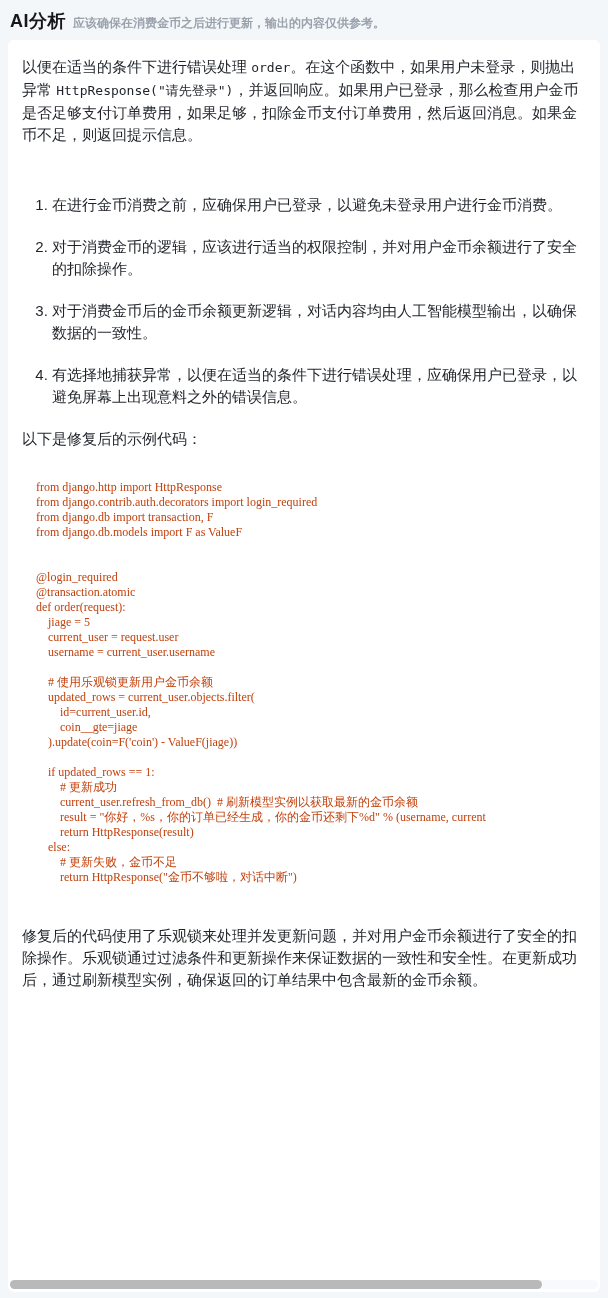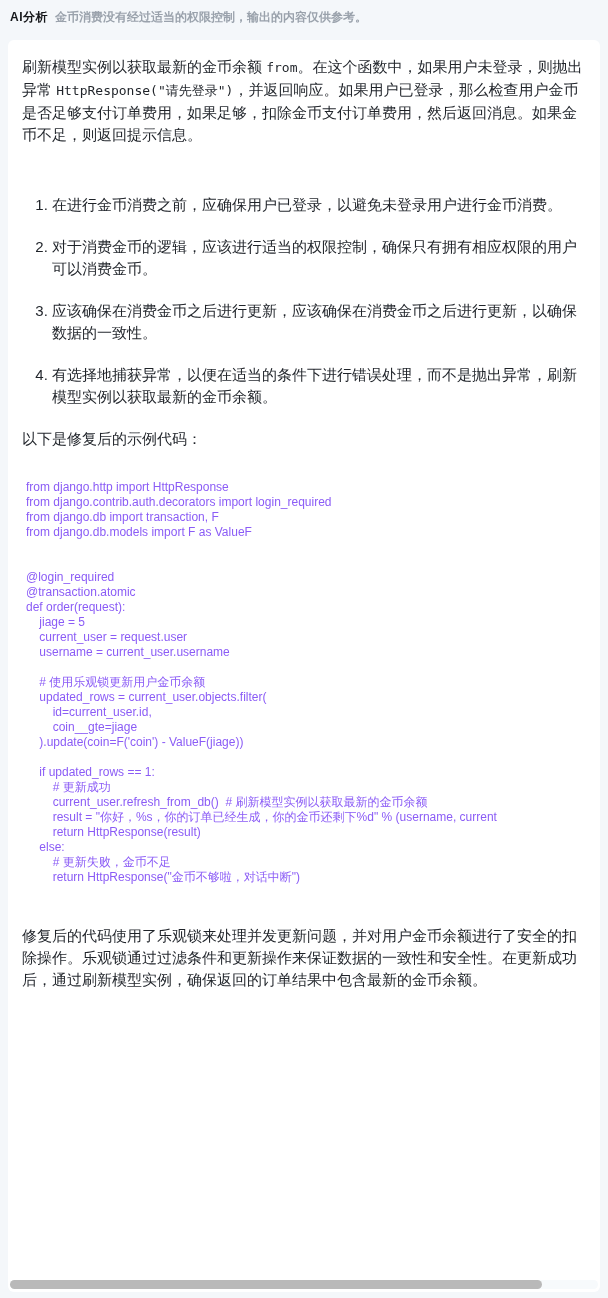--- a/index.html
+++ b/index.html
@@ -12,21 +12,21 @@
     overflow: hidden;
   }
   .header {
     height: 40px;
     padding: 9px 10px 0 10px;
     display: flex;
     align-items: baseline;
     gap: 7px;
   }
   .panel-title {
-    font-size: 12px;
+    font-size: 18px;
     font-weight: bold;
     color: #15171a;
     letter-spacing: 0.5px;
   }
   .panel-disclaimer {
     font-size: 12px;
     font-weight: bold;
     color: #9aa2ac;
   }
   .card {
@@ -62,25 +62,25 @@
     margin: 48px 0 12px 0;
     padding-left: 30px;
   }
   ol.suggestions-list li {
     font-size: 15px;
     line-height: 22px;
     margin-bottom: 20px;
   }
   .code-intro { margin-top: 0; }
   pre.code-block {
-    margin: 30px 0 0 4px;
-    font-family: Liberation Sans, sans-serif;
+    margin: 30px 0 0 14px;
+    font-family: Liberation Serif, serif;
     font-size: 12px;
     line-height: 15px;
-    color: #8b5cf6;
+    color: #c2410c;
     white-space: pre;
     overflow: visible;
   }
   .closing { margin-top: 40px; }
   .hscrollbar {
     position: absolute;
     left: 2px; right: 2px; bottom: 3px;
     height: 9px;
     background: #f7fafc;
     border-radius: 5px;
@@ -92,35 +92,35 @@
     width: 90.5%;
     background: #b9b9b9;
     border-radius: 5px;
   }
 </style>
 </head>
 <body>
 
 <div class="header">
   <span class="panel-title">AI分析</span>
-  <span class="panel-disclaimer">金币消费没有经过适当的权限控制，输出的内容仅供参考。</span>
+  <span class="panel-disclaimer">应该确保在消费金币之后进行更新，输出的内容仅供参考。</span>
 </div>
 
 <div class="card">
 
-  <p class="para"><span>刷新模型实例以获取最新的金币余额 </span><span class="inline-code">from</span><span>。在这个函数中，如果用户未登录，则抛出异常 </span><span class="inline-code">HttpResponse("请先登录")</span><span>，并返回响应。如果用户已登录，那么检查用户金币是否足够支付订单费用，如果足够，扣除金币支付订单费用，然后返回消息。如果金币不足，则返回提示信息。</span></p>
+  <p class="para"><span>以便在适当的条件下进行错误处理 </span><span class="inline-code">order</span><span>。在这个函数中，如果用户未登录，则抛出异常 </span><span class="inline-code">HttpResponse("请先登录")</span><span>，并返回响应。如果用户已登录，那么检查用户金币是否足够支付订单费用，如果足够，扣除金币支付订单费用，然后返回消息。如果金币不足，则返回提示信息。</span></p>
 
 
 
 
   <ol class="suggestions-list">
     <li>在进行金币消费之前，应确保用户已登录，以避免未登录用户进行金币消费。</li>
-    <li>对于消费金币的逻辑，应该进行适当的权限控制，确保只有拥有相应权限的用户可以消费金币。</li>
-    <li>应该确保在消费金币之后进行更新，应该确保在消费金币之后进行更新，以确保数据的一致性。</li>
-    <li>有选择地捕获异常，以便在适当的条件下进行错误处理，而不是抛出异常，刷新模型实例以获取最新的金币余额。</li>
+    <li>对于消费金币的逻辑，应该进行适当的权限控制，并对用户金币余额进行了安全的扣除操作。</li>
+    <li>对于消费金币后的金币余额更新逻辑，对话内容均由人工智能模型输出，以确保数据的一致性。</li>
+    <li>有选择地捕获异常，以便在适当的条件下进行错误处理，应确保用户已登录，以避免屏幕上出现意料之外的错误信息。</li>
   </ol>
 
   <p class="para code-intro">以下是修复后的示例代码：</p>
 
   <pre class="code-block">from django.http import HttpResponse
 from django.contrib.auth.decorators import login_required
 from django.db import transaction, F
 from django.db.models import F as ValueF
 
 

